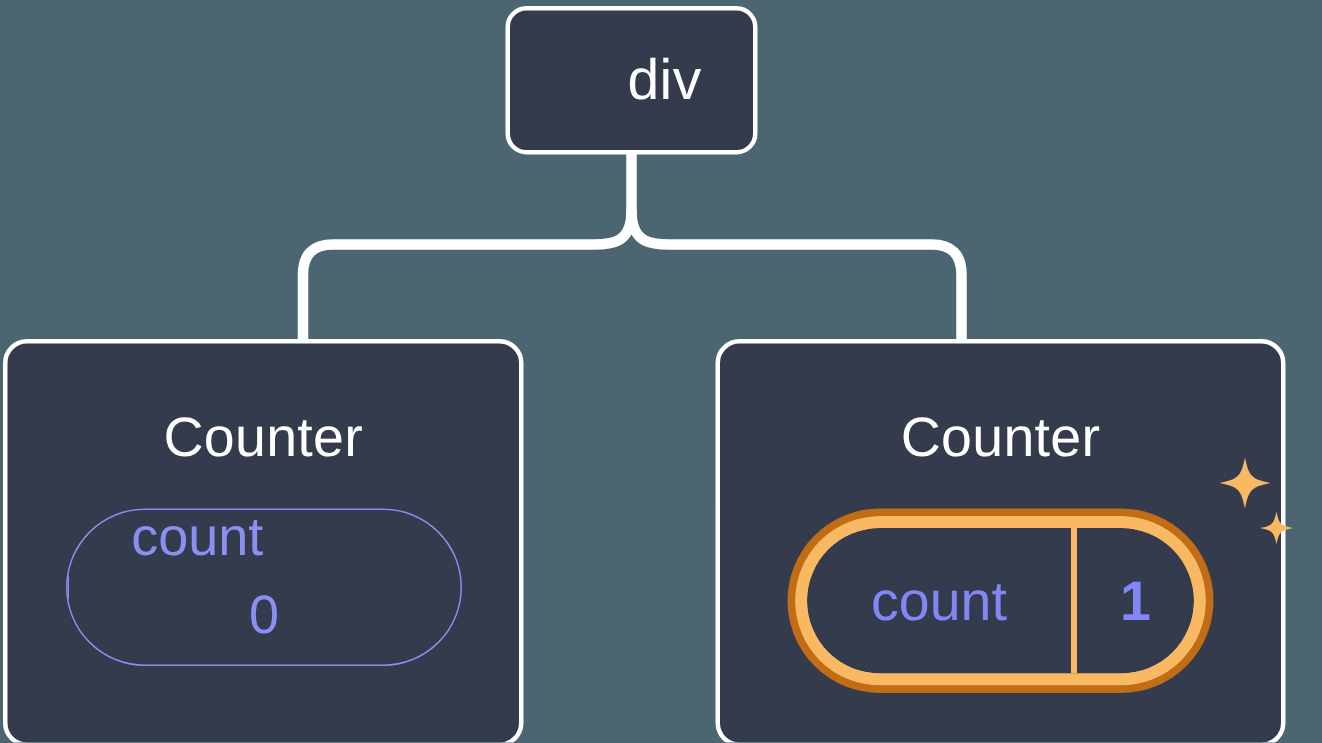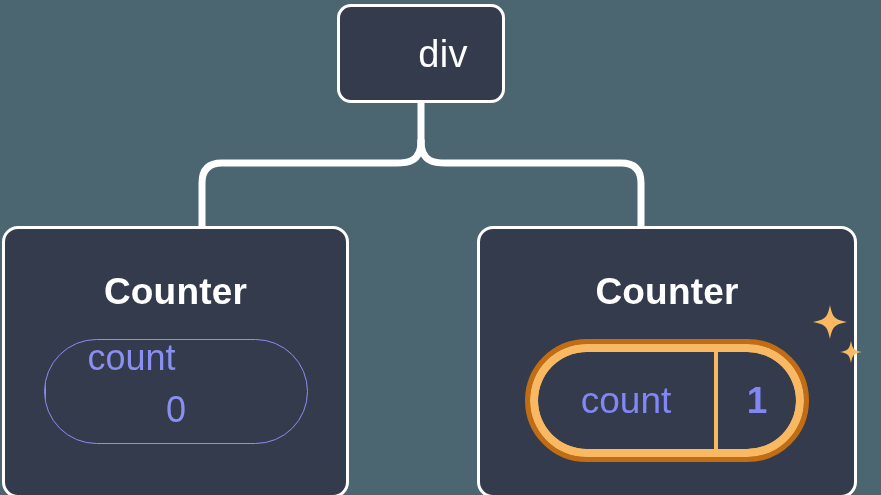--- a/index.html
+++ b/index.html
@@ -58,21 +58,21 @@
     height: 272px;
     border-radius: 16px;
     padding-top: 44px;
   }
   .node-child.left  { left: 2px;   width: 347px; }
   .node-child.right { left: 477px; width: 380px; }
 
   .node-title {
     color: #ffffff;
     font-size: 37px;
-    font-weight: 700;
+    font-weight: 400;
     line-height: 1;
     letter-spacing: 0.2px;
   }
 
   
   .pill-wrap {
     position: relative;
     margin-top: 29px;
     display: flex;
     align-items: center;

